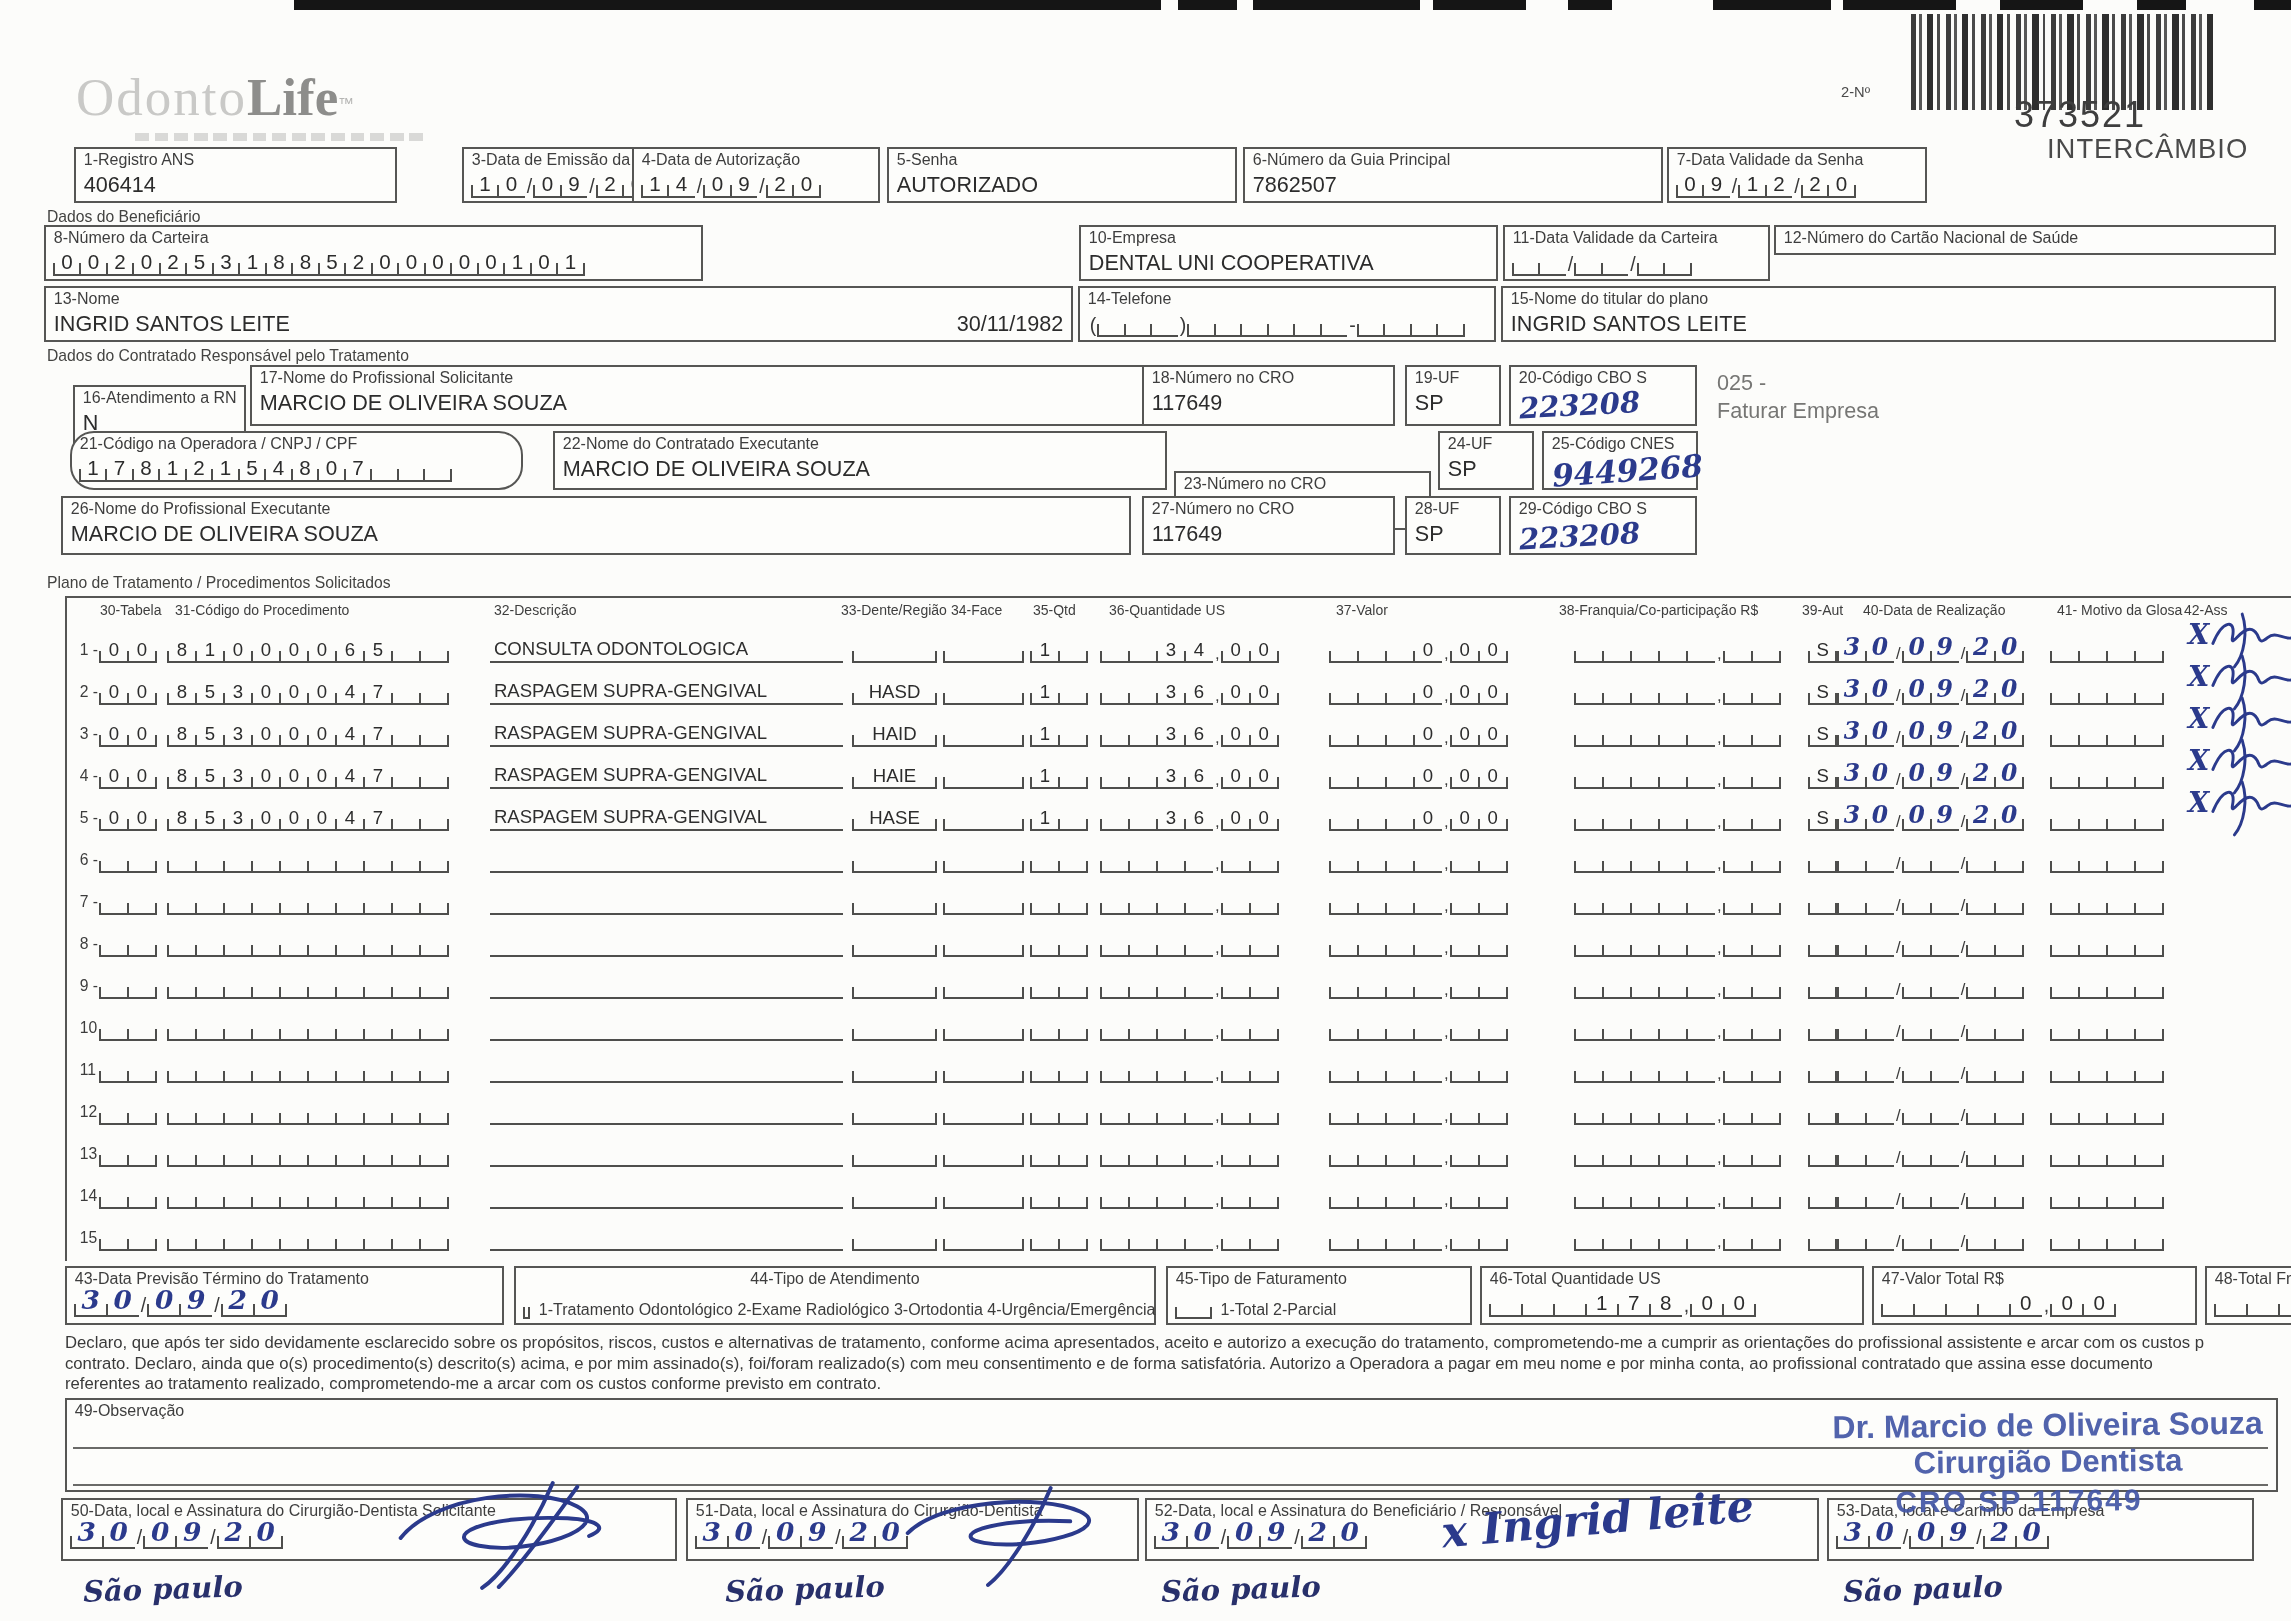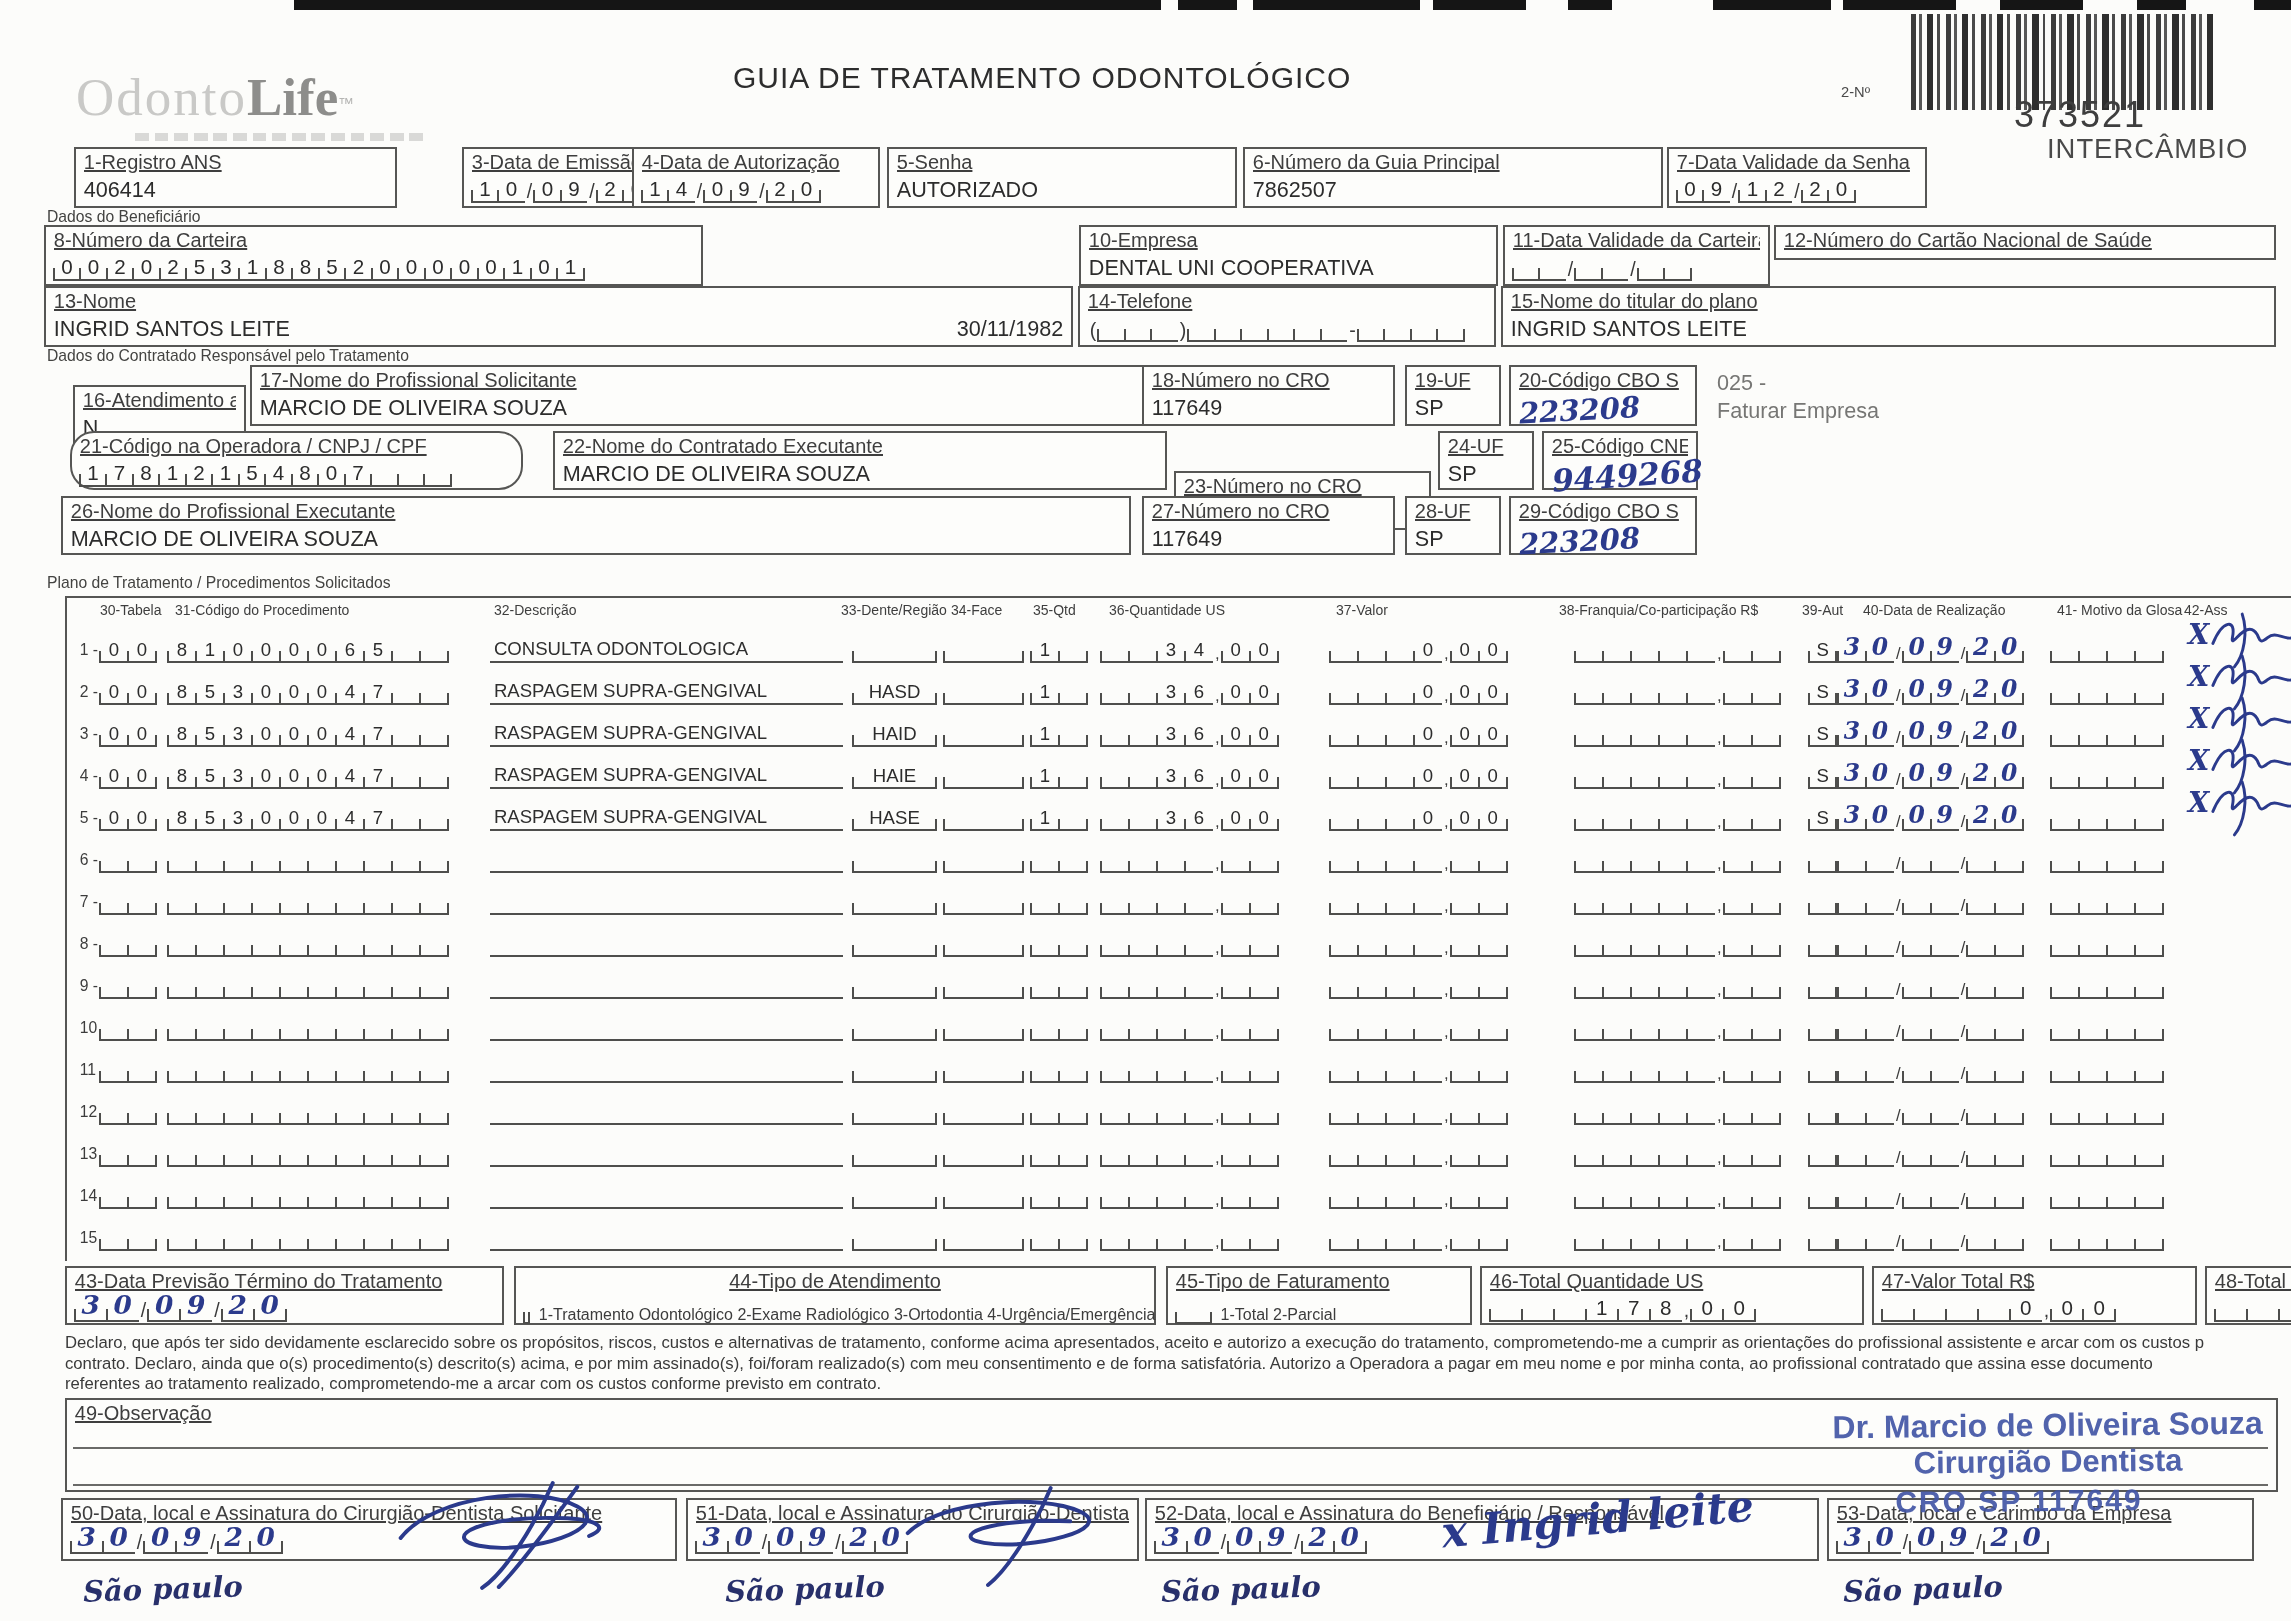--- a/index.html
+++ b/index.html
@@ -15,21 +15,21 @@
   .logotag{width:294px;height:7.8px;margin:5.9px 0 0 59px;
            background:repeating-linear-gradient(90deg,#d9d9d7 0 13.7px,transparent 13.7px 19.6px);}
   .title{font-size:30px;color:#2d2d2d;letter-spacing:1px;white-space:nowrap;}
   .barcode{background:repeating-linear-gradient(90deg,#3c3c3c 0 4.9px,transparent 4.9px 7.8px,#585858 7.8px 10.8px,
            transparent 10.8px 15.7px,#2e2e2e 15.7px 22.5px,transparent 22.5px 26.5px,#4a4a4a 26.5px 29px,transparent 29px 35px);}
   .gnum{font-size:36px;color:#3e3e3e;letter-spacing:2px;}
   .gmode{font-size:27.4px;color:#4a4a4a;letter-spacing:1px;}
   .small{font-size:14.7px;color:#4a4a4a;}
   
   .fbox{position:absolute;border:2px solid #565654;box-sizing:border-box;padding:2px 7.8px 2.9px;background:#fdfdfb;}
-  .flabel{font-size:20px;color:#3e3e3e;white-space:nowrap;overflow:hidden;text-decoration:underline;}
+  .flabel{font-size:16px;color:#3e3e3e;white-space:nowrap;overflow:hidden;}
   .fvalue{font-size:21.6px;color:#2c2c2c;white-space:nowrap;margin-top:2.9px;}
   .sect{font-size:15.7px;color:#434341;}
   .note{font-size:21.6px;color:#767674;white-space:nowrap;}
   
   .comb{display:inline-flex;align-items:flex-end;}
   .cc{position:relative;display:inline-flex;align-items:flex-end;justify-content:center;min-width:26.5px;height:29px;
       border-bottom:2px solid #4e4e4c;font-size:20.6px;color:#2c2c2c;padding:0 1px;box-sizing:border-box;}
   .cc::before{content:"";position:absolute;left:-1px;bottom:-2px;width:2px;height:12.7px;background:#4e4e4c;}
   .comb .cc:last-of-type::after{content:"";position:absolute;right:-1px;bottom:-2px;width:2px;height:12.7px;background:#4e4e4c;}
   .sep{align-self:flex-end;font-size:19.6px;color:#3a3a3a;padding:0 2px;line-height:1.1;}
@@ -93,21 +93,20 @@
   <div class="scanbar" style="left:1713px;width:118px;"></div>
   <div class="scanbar" style="left:1843px;width:113px;"></div>
   <div class="scanbar" style="left:2000px;width:83px;"></div>
   <div class="scanbar" style="left:2137px;width:49px;"></div>
   <div class="scanbar" style="left:2254px;width:37px;"></div>
 
   <div class="abs" style="left:76px;top:27.4px;margin-top:40px;">
     <span class="logo1">Odonto</span><span class="logo2">Life</span><span class="logotm">™</span>
     <div class="logotag"></div>
   </div>
-  <div class="abs title" style="left:733px;top:61px;">GUIA DE TRATAMENTO ODONTOLÓGICO</div>
   <div class="abs small" style="left:1841px;top:84px;">2-Nº</div>
   <div class="abs barcode" style="left:1911px;top:13.7px;width:306px;height:96px;"></div>
   <div class="abs gnum" style="left:2014px;top:94px;">373521</div>
   <div class="abs gmode" style="left:2047px;top:133px;">INTERCÂMBIO</div>
 
   <div class="fbox" style="left:74px;top:147px;width:323px;">
     <div class="flabel">1-Registro ANS</div>
     <div class="fvalue">406414</div>
   </div>
   <div class="fbox" style="left:416px;top:147px;width:204px;margin-left:46px;">

